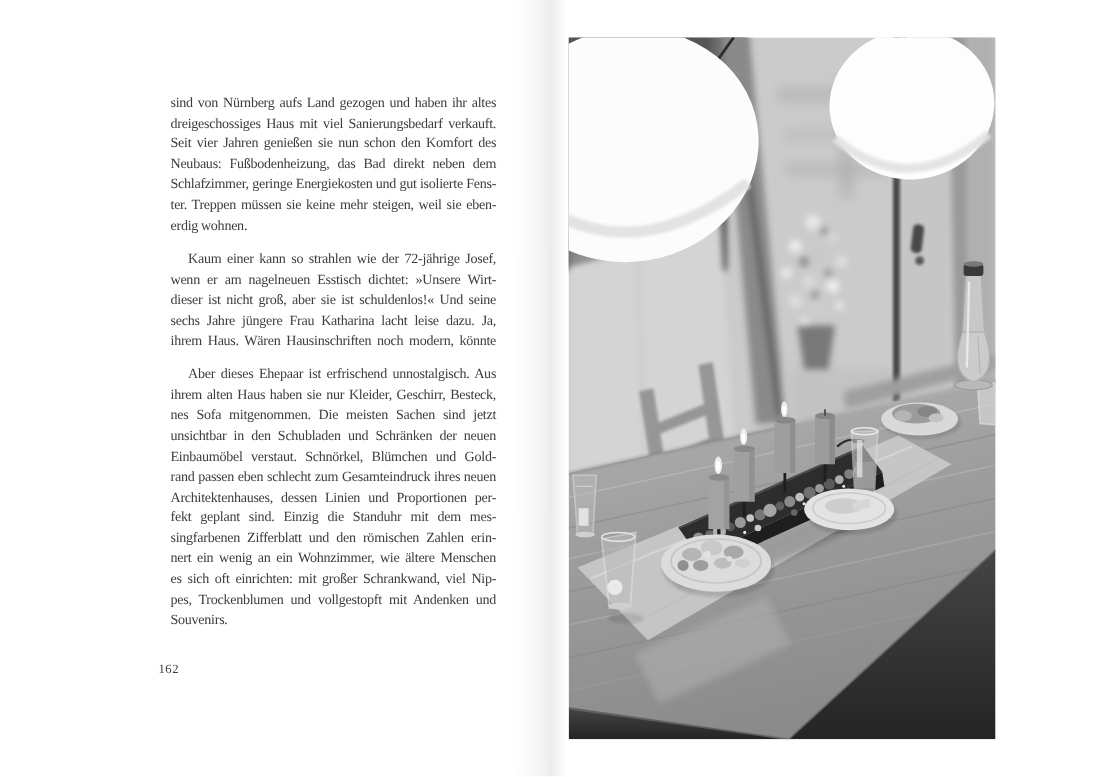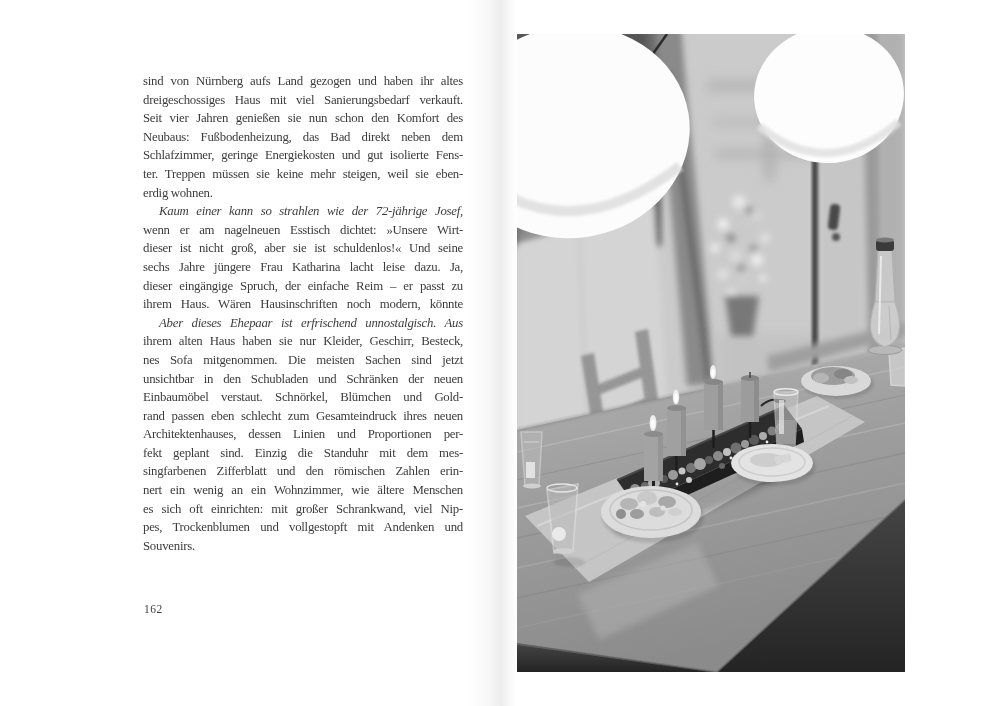--- a/index.html
+++ b/index.html
@@ -2,24 +2,24 @@
 <html><head>
 <meta charset="utf-8">
 <style>
   html,body{margin:0;padding:0;background:#ffffff;}
   #spread{position:relative;width:1000px;height:706px;background:#ffffff;overflow:hidden;
           font-family:"Liberation Serif","DejaVu Serif",serif;}
   #gutter{position:absolute;left:468px;top:0;width:49px;height:706px;pointer-events:none;
           background:linear-gradient(90deg,rgba(0,0,0,0) 0%,rgba(0,0,0,0.035) 45%,rgba(0,0,0,0.075) 68%,rgba(0,0,0,0.02) 88%,rgba(0,0,0,0) 100%);}
   #body-text{position:absolute;left:143px;top:72px;width:320px;color:#3c3c3c;
              font-size:12.8px;line-height:18.6px;letter-spacing:-0.25px;word-spacing:-0.3px;}
-  .para{margin:0;}
+  .para{margin:12px;}
   .line{text-align:justify;text-align-last:justify;white-space:normal;height:18.6px;overflow:visible;}
   .line.last{text-align-last:left;}
-  .line.first-indent{text-indent:16px;font-style:italic;}
+  .line.first-indent{text-indent:16px;}
   #page-number{position:absolute;left:144px;top:603px;color:#3d3d3d;
                font-family:Liberation Serif, serif;font-size:11.5px;letter-spacing:0.5px;}
   #photo-frame{position:absolute;left:517px;top:34px;width:388px;height:638px;}
   #photo-frame svg{display:block;}
 </style>
 </head>
 <body>
 
 <div id="spread">
 
@@ -32,21 +32,20 @@
           <div class="line">Neubaus: Fußbodenheizung, das Bad direkt neben dem</div>
           <div class="line">Schlafzimmer, geringe Energiekosten und gut isolierte Fens-</div>
           <div class="line">ter. Treppen müssen sie keine mehr steigen, weil sie eben-</div>
           <div class="line last">erdig wohnen.</div>
         </div>
         <div class="para">
           <div class="line first-indent">Kaum einer kann so strahlen wie der 72-jährige Josef,</div>
           <div class="line">wenn er am nagelneuen Esstisch dichtet: »Unsere Wirt-</div>
           <div class="line">dieser ist nicht groß, aber sie ist schuldenlos!« Und seine</div>
           <div class="line">sechs Jahre jüngere Frau Katharina lacht leise dazu. Ja,</div>
-          <div class="line">dieser eingängige Spruch, der einfache Reim – er passt zu</div>
           <div class="line">ihrem Haus. Wären Hausinschriften noch modern, könnte</div>
         </div>
         <div class="para">
           <div class="line first-indent">Aber dieses Ehepaar ist erfrischend unnostalgisch. Aus</div>
           <div class="line">ihrem alten Haus haben sie nur Kleider, Geschirr, Besteck,</div>
           <div class="line">nes Sofa mitgenommen. Die meisten Sachen sind jetzt</div>
           <div class="line">unsichtbar in den Schubladen und Schränken der neuen</div>
           <div class="line">Einbaumöbel verstaut. Schnörkel, Blümchen und Gold-</div>
           <div class="line">rand passen eben schlecht zum Gesamteindruck ihres neuen</div>
           <div class="line">Architektenhauses, dessen Linien und Proportionen per-</div>

